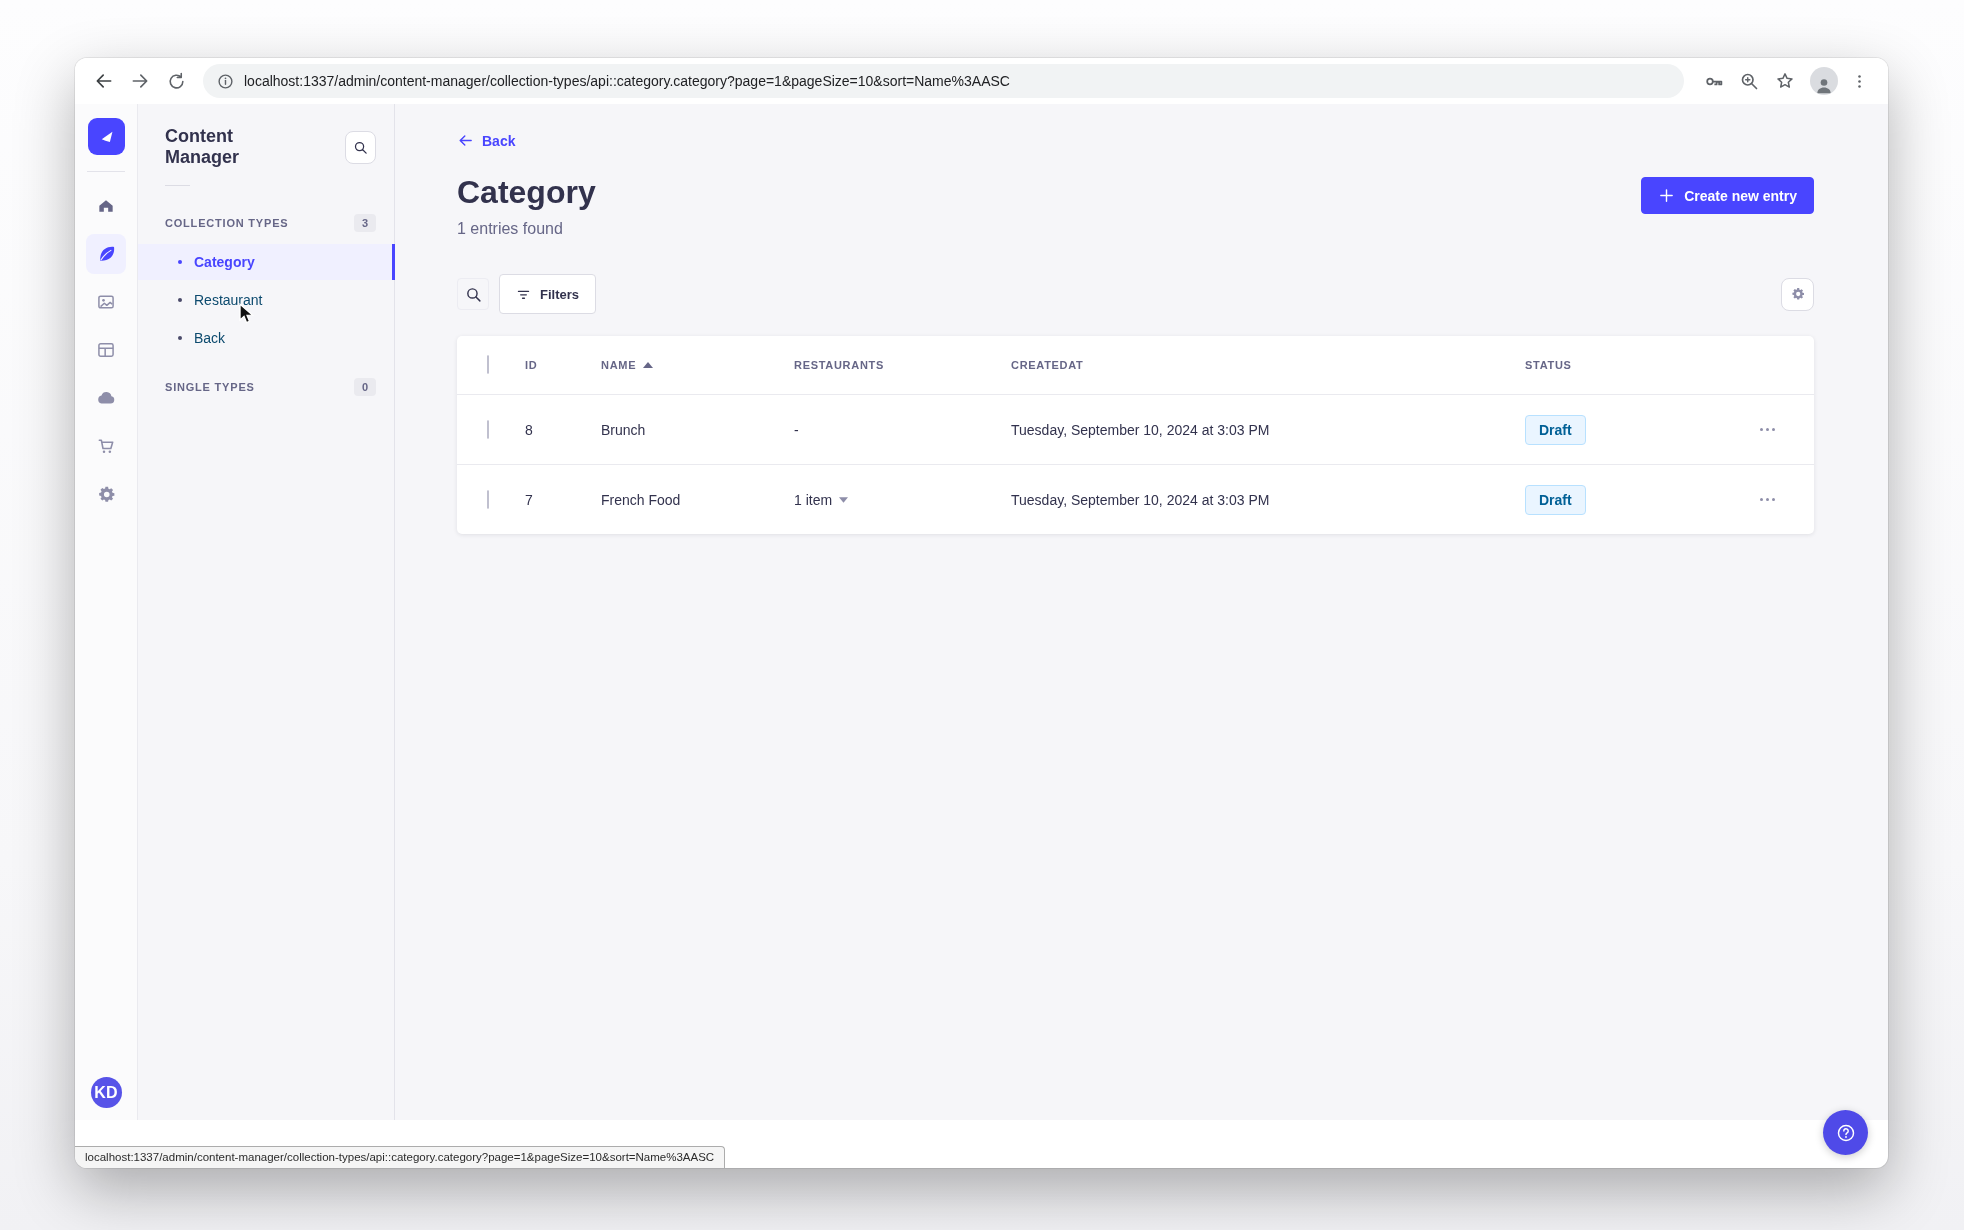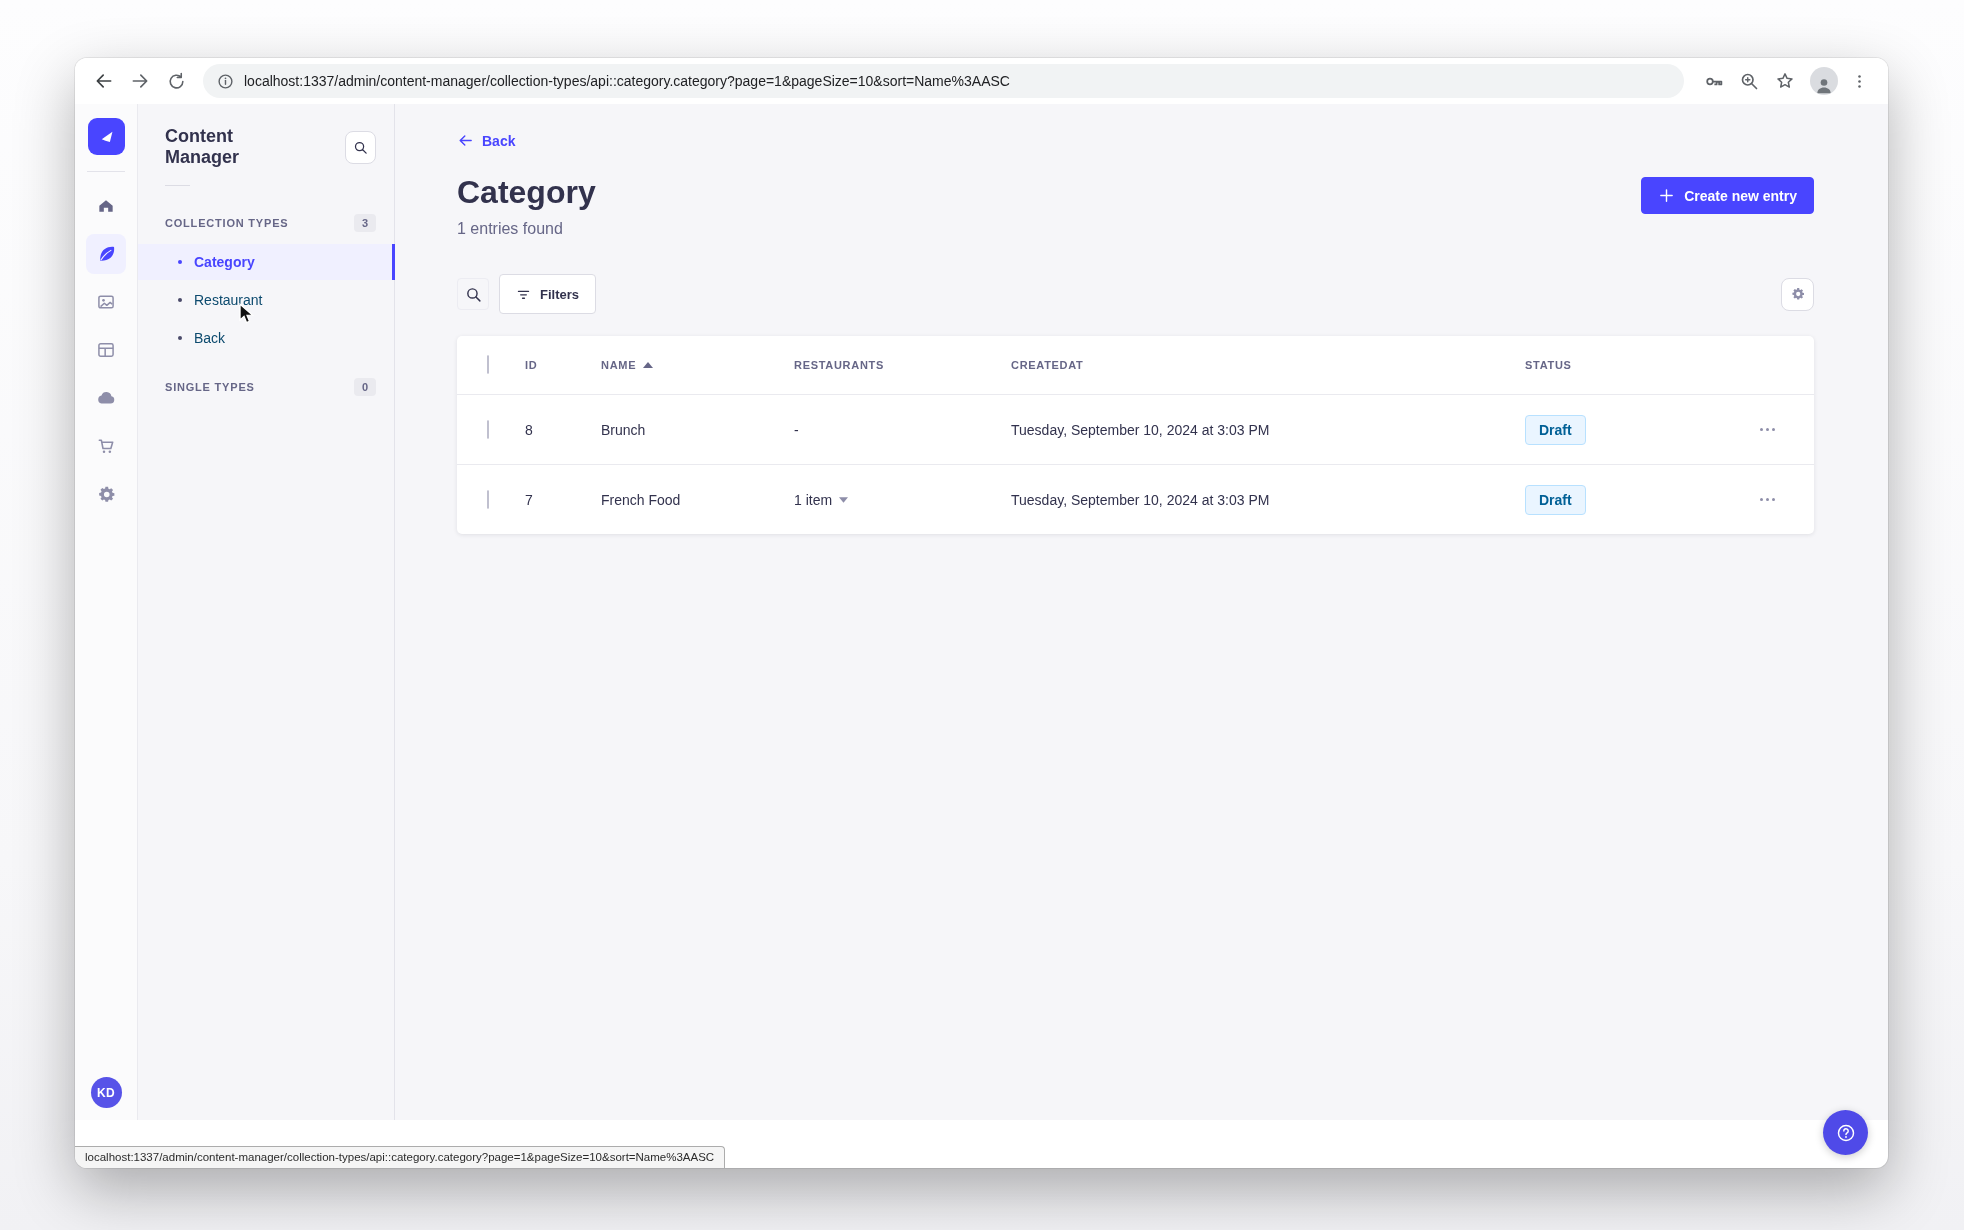--- a/index.html
+++ b/index.html
@@ -50,21 +50,21 @@
   
   .app { display:flex; height:1016px; background:#f6f6f9; }
 
   
   .rail { width:63px; background:#fbfbfc; border-right:1px solid #eaeaef; display:flex; flex-direction:column; align-items:center; padding:14px 0 12px; position:relative; }
   .rail-logo { width:37px; height:37px; border-radius:9px; background:#4945ff; display:flex; align-items:center; justify-content:center; }
   .rail-divider { width:38px; height:1px; background:#e3e3ea; margin:16px 0 10px; }
   .rail-btn { width:40px; height:40px; border-radius:8px; display:flex; align-items:center; justify-content:center; color:#8e8ea9; margin:4px 0; }
   .rail-btn.active { background:#f0f0ff; color:#4945ff; }
   .rail-spacer { flex:1; }
-  .kd-avatar { width:31px; height:31px; border-radius:50%; background:#5753e8; color:#fff; font-size:12px; font-weight:bold; display:flex; align-items:center; justify-content:center; letter-spacing:.3px; }
+  .kd-avatar { width:31px; height:31px; border-radius:50%; background:#5753e8; color:#fff; font-size:16px; font-weight:bold; display:flex; align-items:center; justify-content:center; letter-spacing:.3px; }
 
   
   .subnav { width:257px; background:#f6f6f9; border-right:1px solid #e3e3ea; position:relative; padding-top:22px; }
   .subnav-head { display:flex; align-items:center; justify-content:space-between; padding:0 18px 0 27px;gap:40px; }
   .subnav-title { font-size:18px; font-weight:bold; color:#32324d; }
   .subnav-search-btn { width:33px; height:33px; background:#fff; border:1px solid #dcdce4; border-radius:8px; display:flex; align-items:center; justify-content:center; color:#32324d; }
   .subnav-divider { width:25px; height:1px; background:#dcdce4; margin:17px 0 22px 27px; }
   .section-row { display:flex; align-items:center; justify-content:space-between; padding:6px 18px 6px 27px; margin-bottom:6px; }
   .section-label { font-size:11px; font-weight:bold; letter-spacing:.8px; color:#666687; }
   .section-badge { background:#eaeaef; border-radius:4px; font-size:11px; font-weight:bold; color:#666687; padding:3px 8px; }

